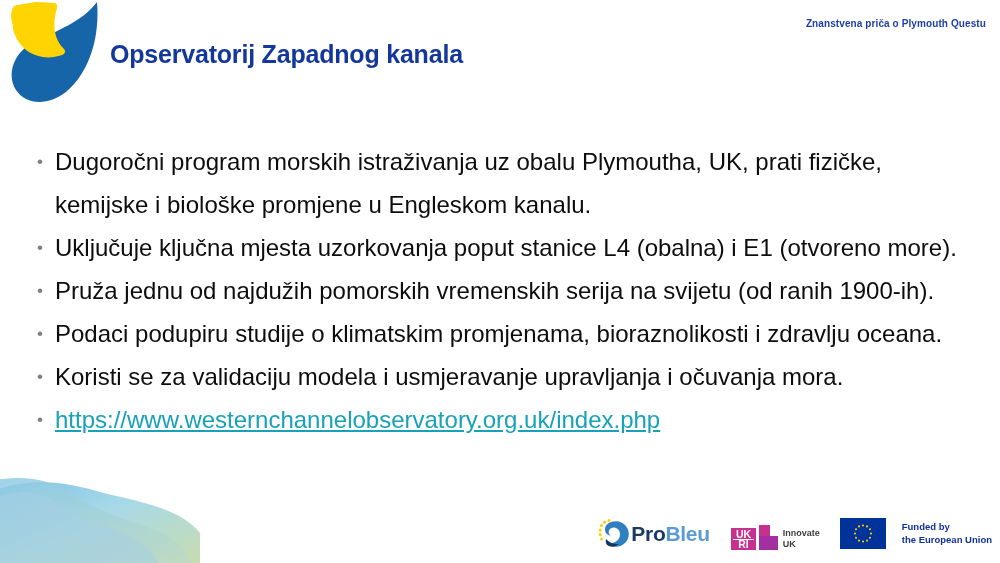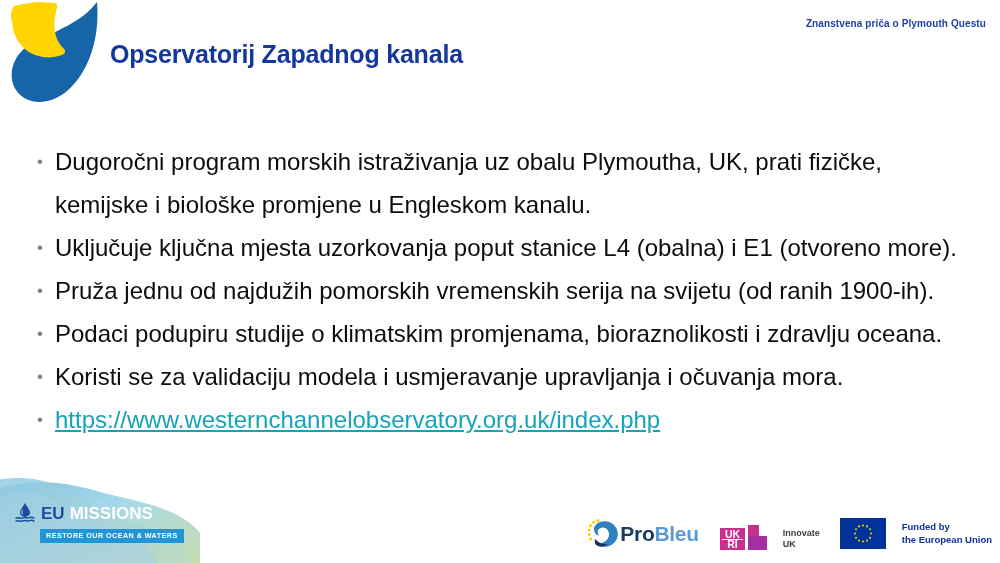--- a/index.html
+++ b/index.html
@@ -82,21 +82,21 @@
 
   
   .probleu{ gap:0; }
   .probleu-mark{ width:34px; height:34px; }
   .probleu-mark svg{ display:block; width:100%; height:100%; }
   .probleu-text{ font-size:21px; font-weight:bold; letter-spacing:-0.3px; }
   .probleu-text .pro{ color:#1b3a63; }
   .probleu-text .bleu{ color:#5b9bd5; }
 
   
-  .ukri{ gap:14px;margin-top:11px; }
+  .ukri{ gap:3px;margin-top:11px; }
   .ukri-mark{ width:50px; height:32px; position:relative; }
   .ukri-mark svg{ display:block; width:100%; height:100%; }
   .ukri-text{ font-size:9px; line-height:1.25; color:#3d3d3d; font-weight:bold; white-space:nowrap;}
 
   
   .eufund{ gap:16px; }
   .eufund-flag{ width:46px; height:31px; }
   .eufund-flag svg{ display:block; width:100%; height:100%; }
   .eufund-text{ font-size:9.5px; line-height:1.3; color:#10309b; font-weight:bold; white-space:nowrap; }
 </style>
@@ -160,35 +160,20 @@
         </linearGradient>
         <linearGradient id="gmix2" x1="0" y1="0" x2="1" y2="1">
           <stop offset="0%" stop-color="#8ecae6" stop-opacity="0.85"></stop>
           <stop offset="100%" stop-color="#bcd9c6" stop-opacity="0.7"></stop>
         </linearGradient>
       </defs>
       <path d="M-5 12 C40 -2 70 6 100 14 C140 24 180 30 200 55 L200 85 L-5 85 Z" fill="url(#gmix)"></path>
       <path d="M-5 2 C30 -4 55 4 72 16 C92 30 120 40 150 50 C170 57 185 68 192 85 L-5 85 Z" fill="url(#gmix2)"></path>
       <path d="M-5 20 C20 10 45 14 60 26 C75 38 95 46 118 54 C138 61 152 72 158 85 L-5 85 Z" fill="#a6cfe3" opacity="0.55"></path>
     </svg>
-  </div>
-  <div class="eum-content">
-    <div class="eum-row">
-      <div class="eum-icon">
-        <svg viewBox="0 0 22 22" xmlns="http://www.w3.org/2000/svg" aria-hidden="true">
-          <path d="M11 1 C8 6 6 8.5 6 10.6 C6 13.1 8.2 14.9 11 14.9 C13.8 14.9 16 13.1 16 10.6 C16 8.5 14 6 11 1 Z" fill="#1b4da0"></path>
-          <path d="M8.8 6.5 C7.8 8.2 7.4 9.2 7.4 10.2 C7.4 11.3 8.1 12.1 9 12.3 C8.2 11 8.2 8.8 8.8 6.5 Z" fill="#ffffff" opacity="0.85"></path>
-          <path d="M2 16.2 C4.4 14.8 6.4 17.3 8.8 15.9 C11.2 14.5 13.2 17.0 15.6 15.6 C17.4 14.6 18.8 15.4 20 16.2" stroke="#1b4da0" stroke-width="1.4" fill="none" stroke-linecap="round"></path>
-          <path d="M2 19.2 C4.4 17.8 6.4 20.3 8.8 18.9 C11.2 17.5 13.2 20.0 15.6 18.6 C17.4 17.6 18.8 18.4 20 19.2" stroke="#1b4da0" stroke-width="1.4" fill="none" stroke-linecap="round"></path>
-        </svg>
-      </div>
-      <span class="eum-word eum-eu">EU</span>
-      <span class="eum-word eum-missions">MISSIONS</span>
-    </div>
-    <div class="eum-tagline">RESTORE OUR OCEAN &amp; WATERS</div>
   </div>
 </div>
 
 <div class="footer-logos">
 
   <div class="flogo probleu">
     <div class="probleu-mark">
       <svg viewBox="0 0 34 34" xmlns="http://www.w3.org/2000/svg" aria-hidden="true">
         <g fill="#ffcc00">
           <circle cx="3.2" cy="13" r="1.5"></circle>

